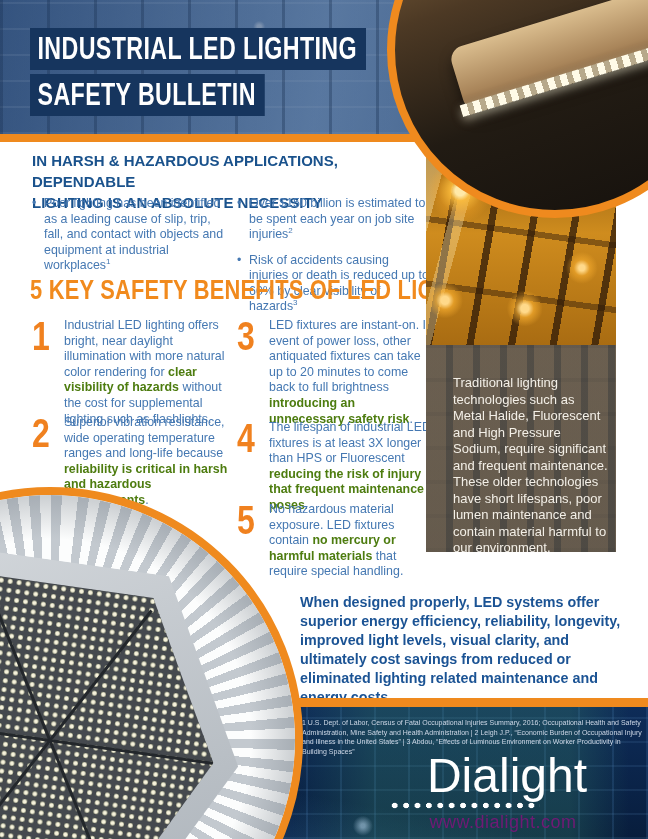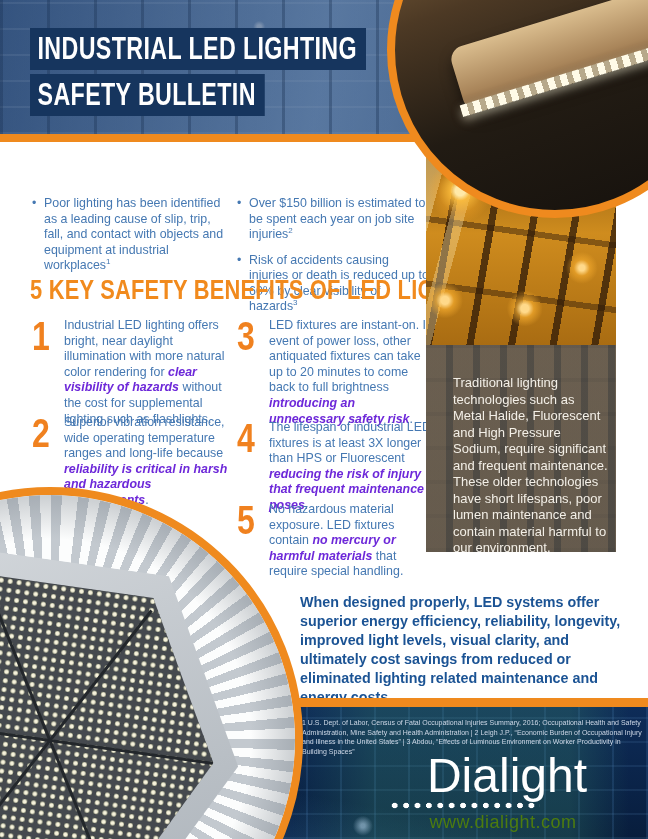--- a/index.html
+++ b/index.html
@@ -72,21 +72,21 @@
     position:absolute; left:30px; top:274px; color:#f18a1d;
     font-size:28px; font-weight:bold; white-space:nowrap; letter-spacing:.3px;
     transform:scaleX(.78); transform-origin:left top;
   }
   .benefit { position:absolute; font-size:12.4px; line-height:15.6px; color:#4578b2; }
   .benefit .num {
     position:absolute; left:0; top:1px; color:#f0811f; font-weight:bold;
     font-size:40px; line-height:34px; transform:scaleX(.8); transform-origin:left top;
   }
   .benefit .txt { display:block; margin-left:32px; }
-  .benefit b { color:#6d28d9;font-style:italic; }
+  .benefit b { color:#4d7c0f; }
   .b1 { left:32px; top:318px; width:204px; }
   .b2 { left:32px; top:415px; width:204px; }
   .b3 { left:237px; top:318px; width:196px; }
   .b4 { left:237px; top:420px; width:196px; }
   .b5 { left:237px; top:502px; width:196px; }
 
   
   .warehouse-photo {
     position:absolute; left:426px; top:142px; width:190px; height:203px; z-index:1;
     background-color:#c07c16;
@@ -139,21 +139,21 @@
     position:absolute; left:302px; top:718px; width:340px; z-index:3;
     color:#cdd7e6; font-size:7px; line-height:9.6px;
   }
   .logo-block { position:absolute; right:16px; top:752px; width:250px; z-index:3; text-align:center; }
   .logo-word { color:#fff; font-size:48px; line-height:48px; font-weight:normal; letter-spacing:0; }
   .logo-dots {
     margin:2px 92px 3px 7px; height:7px;
     background-image:radial-gradient(circle, #ffffff 2.6px, transparent 3.1px);
     background-size:11.4px 7px; background-position:left center; background-repeat:repeat-x;
   }
-  .logo-site { color:#4d7c0f; font-size:18px; letter-spacing:.5px; text-decoration:none; display:block; margin-right:8px; }
+  .logo-site { color:#701a75; font-size:18px; letter-spacing:.5px; text-decoration:none; display:block; margin-right:8px; }
 
   
   .led-circle {
     position:absolute; left:-203px; top:487px; width:506px; height:506px; z-index:4;
     border-radius:50%; border:8px solid #ef8a1e; overflow:hidden; background:#e8eaec;
   }
   .led-fins {
     position:absolute; inset:0; border-radius:50%;
     background:
       radial-gradient(circle, rgba(0,0,0,0) 0 58%, rgba(120,128,136,.35) 70%, rgba(90,98,106,.5) 100%),
@@ -189,20 +189,24 @@
     <div class="title-bar second">SAFETY BULLETIN</div>
   </div>
   <div class="orange-stripe-top"></div>
 
   <div class="old-fixture-circle">
 
     <div class="old-fixture-body"></div>
     <div class="old-fixture-lens"></div>
   </div>
 
+  <div class="headline">
+    <div>IN HARSH &amp; HAZARDOUS APPLICATIONS, DEPENDABLE</div>
+    <div>LIGHTING IS AN ABSOLUTE NECESSITY</div>
+  </div>
 
   <div class="bullets-col col-a">
     <div class="bullet">
       <span class="dot">•</span><span>Poor lighting has been identified as a leading cause of slip, trip, fall, and contact with objects and equipment at industrial workplaces</span><sup>1</sup>
     </div>
   </div>
   <div class="bullets-col col-b">
     <div class="bullet">
       <span class="dot">•</span><span>Over $150 billion is estimated to be spent each year on job site injuries</span><sup>2</sup>
     </div>

